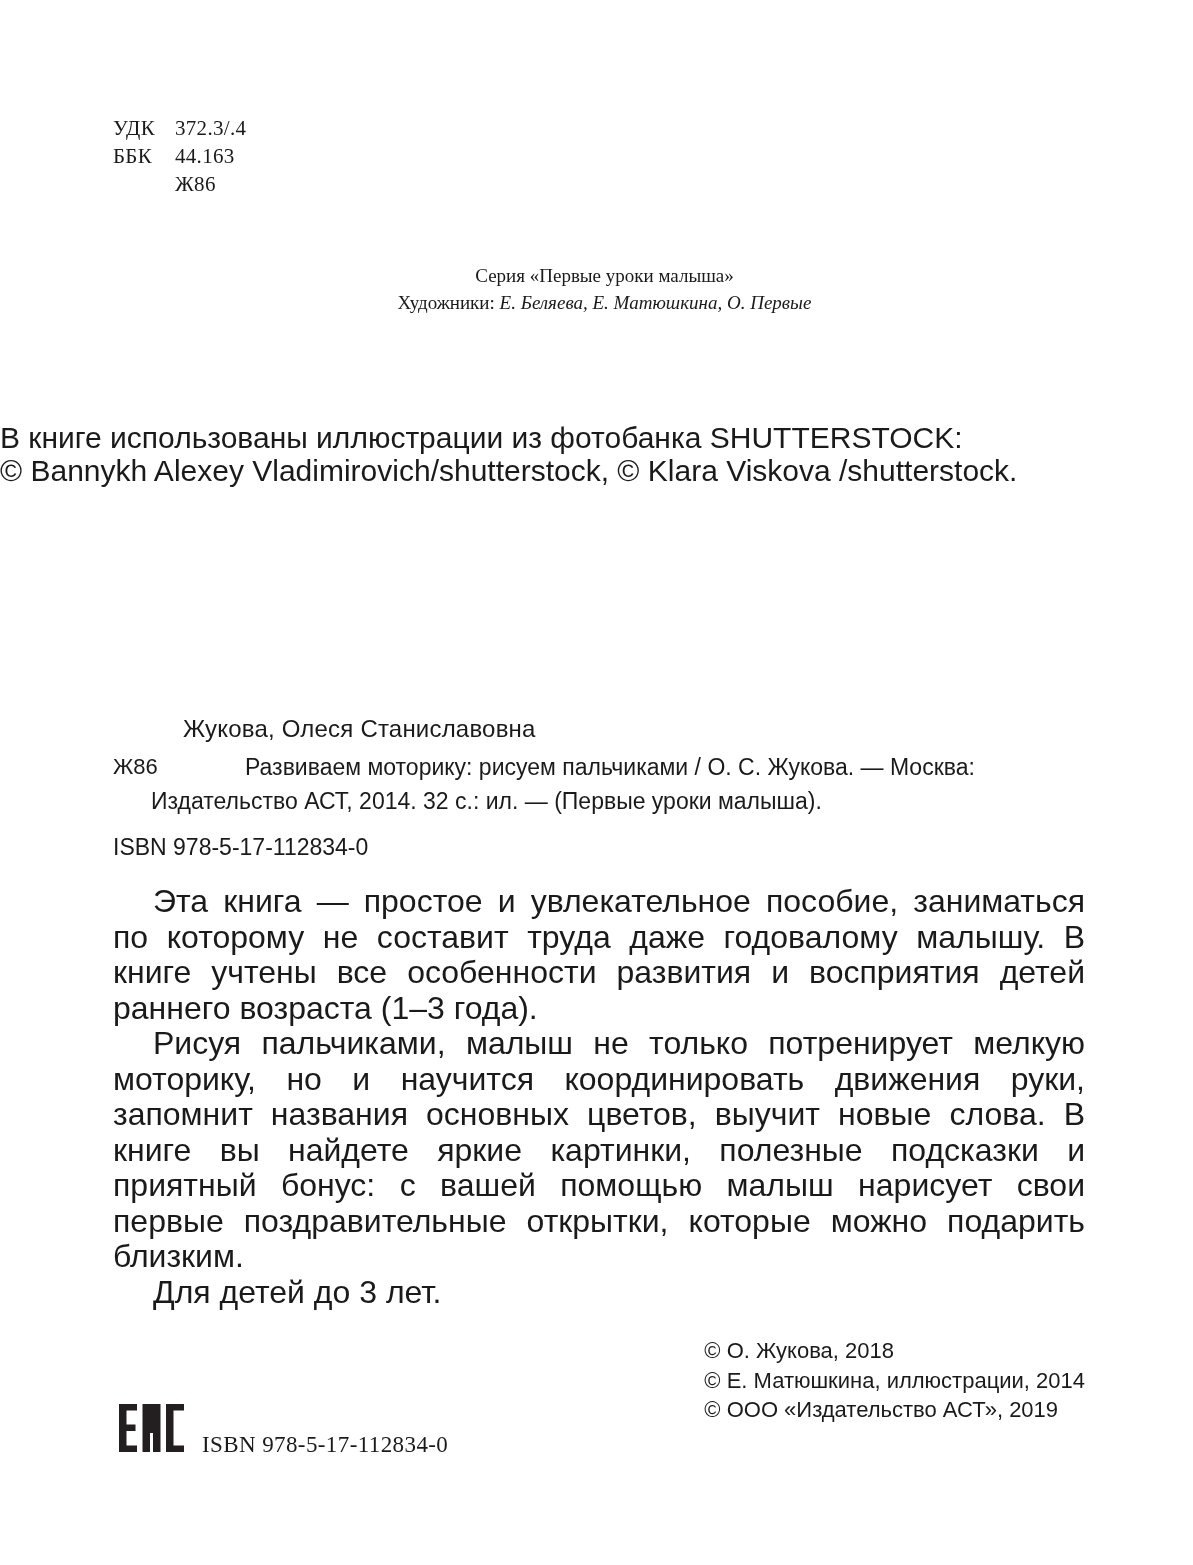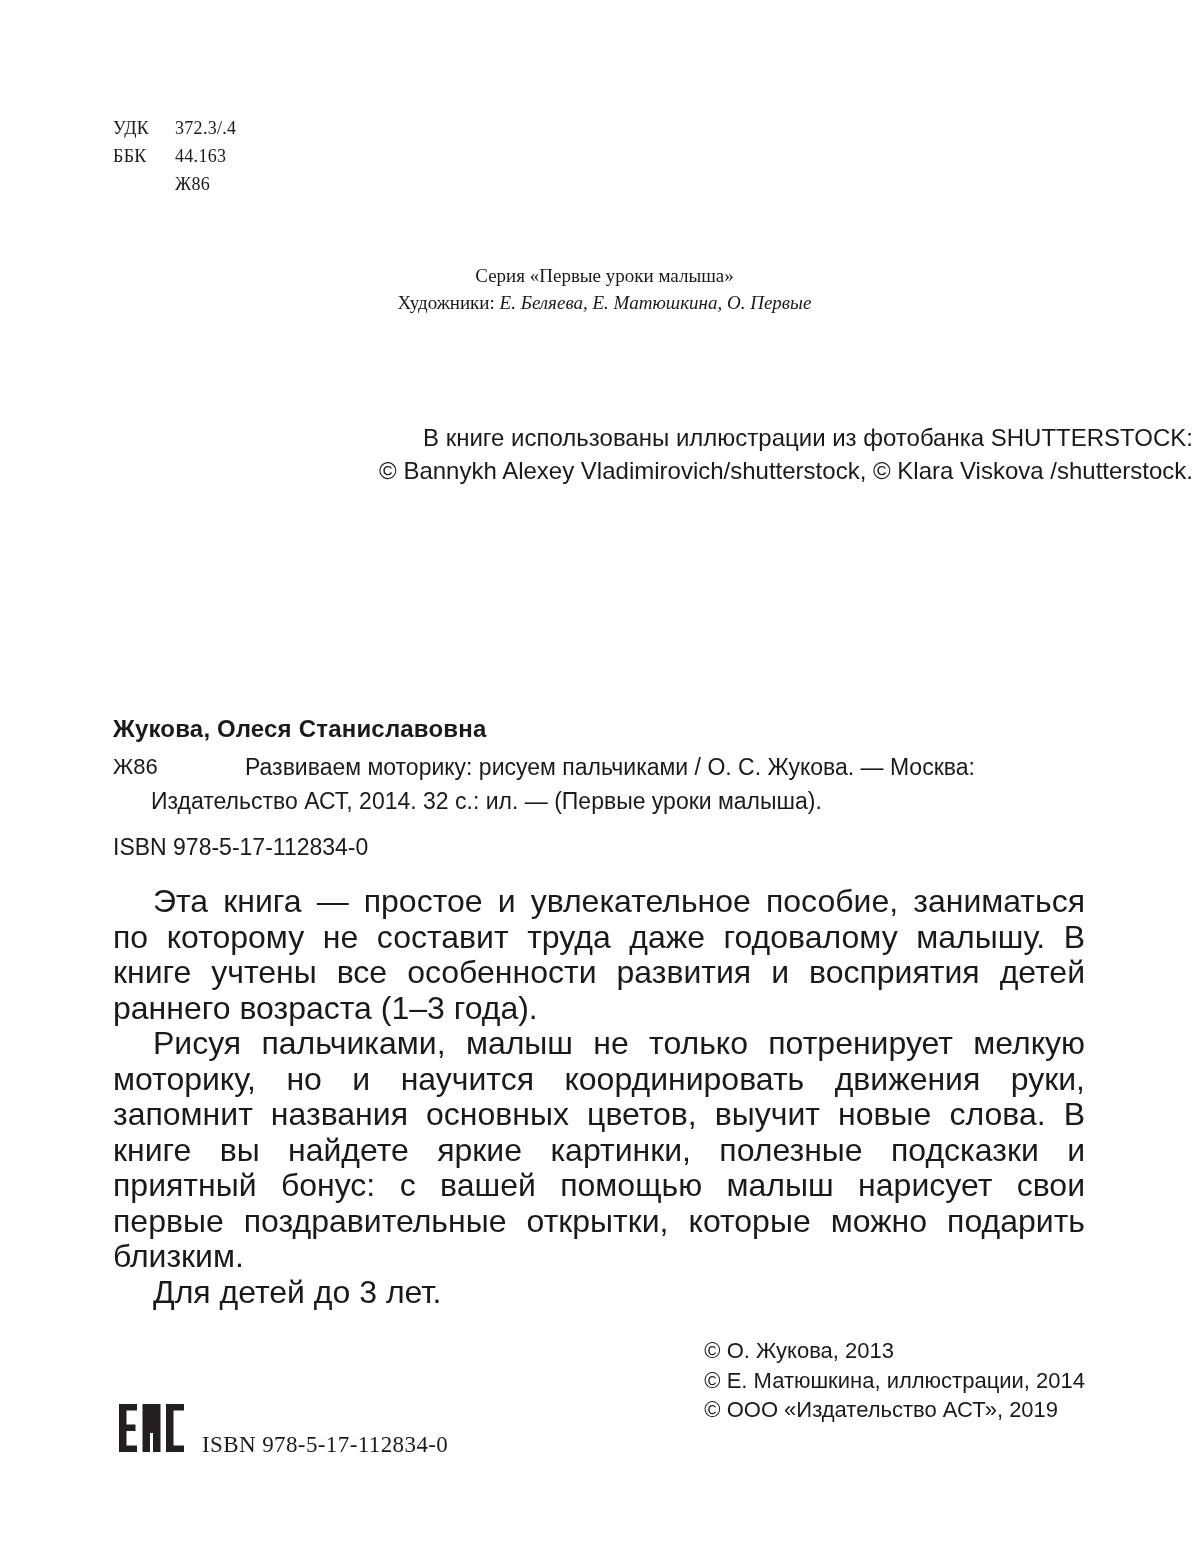--- a/index.html
+++ b/index.html
@@ -23,21 +23,21 @@
     height: 1565px;
     overflow: hidden;
   }
 
   
   .class-block {
     position: absolute;
     left: 113px;
     top: 114px;
     font-family: "Liberation Serif", serif;
-    font-size: 18px;
+    font-size: 21px;
     line-height: 28px;
     letter-spacing: 0.3px;
   }
   .class-row {
     display: flex;
     white-space: pre;
   }
   .class-key {
     width: 62px;
     display: inline-block;
@@ -64,39 +64,40 @@
   .series-artists .italic {
     font-style: italic;
   }
 
   
   .credit-block {
     position: absolute;
     left: 0;
     right: 0;
     top: 421px;
-    text-align: right;
-    font-family: "Liberation Sans", sans-serif;
-    font-size: 24px;
+    text-align: left;
+    font-family: "Liberation Sans", sans-serif;
+    font-size: 30px;
     line-height: 33px;
   }
 
   
   .biblio {
     position: absolute;
     left: 113px;
     top: 712px;
     width: 972px;
     font-family: "Liberation Sans", sans-serif;
     font-size: 23px;
     line-height: 34px;
   }
   .biblio-author {
-    font-weight: bold;
+    font-weight: normal;
     font-size: 24px;
+    margin-left: 70px;
     margin-bottom: 4px;
     letter-spacing: 0.2px;
   }
   .biblio-body {
     position: relative;
     padding-left: 38px;
     text-indent: 94px;
   }
   .biblio-code {
     position: absolute;
@@ -196,21 +197,21 @@
     <div class="biblio-isbn">ISBN  978-5-17-112834-0</div>
   </div>
 
   <div class="annotation">
     <p>Эта книга — простое и увлекательное пособие, заниматься по которому не составит труда даже годовалому малышу. В книге учтены все особенности развития и восприятия детей раннего возраста (1–3 года).</p>
     <p>Рисуя пальчиками, малыш не только потренирует мелкую моторику, но и научится координировать движения руки, запомнит названия основных цветов, выучит новые слова. В книге вы найдете яркие картинки, полезные подсказки и приятный бонус: с вашей помощью малыш нарисует свои первые поздравительные открытки, которые можно подарить близким.</p>
     <p class="last">Для детей до 3 лет.</p>
   </div>
 
   <div class="copyright">
-    <div>© О. Жукова, 2013</div>
+    <div>© О. Жукова, 2018</div>
     <div>© Е. Матюшкина, иллюстрации, 2014</div>
     <div>© ООО «Издательство АСТ», 2019</div>
   </div>
 
   <svg class="eac-mark" viewBox="0 0 72 52">
     <g fill="#231f20">
 
       <path d="M2,2 L20,2 L20,8.5 L9.5,8.5 L9.5,22.5 L18.5,22.5 L18.5,29 L9.5,29 L9.5,43.5 L20,43.5 L20,50 L2,50 Z"></path>
 
       <path d="M25.5,2 L43.5,2 L43.5,50 L36,50 L36,31 L33,31 L33,50 L25.5,50 Z M33,8.5 L36,8.5 L36,24.5 L33,24.5 Z"></path>

